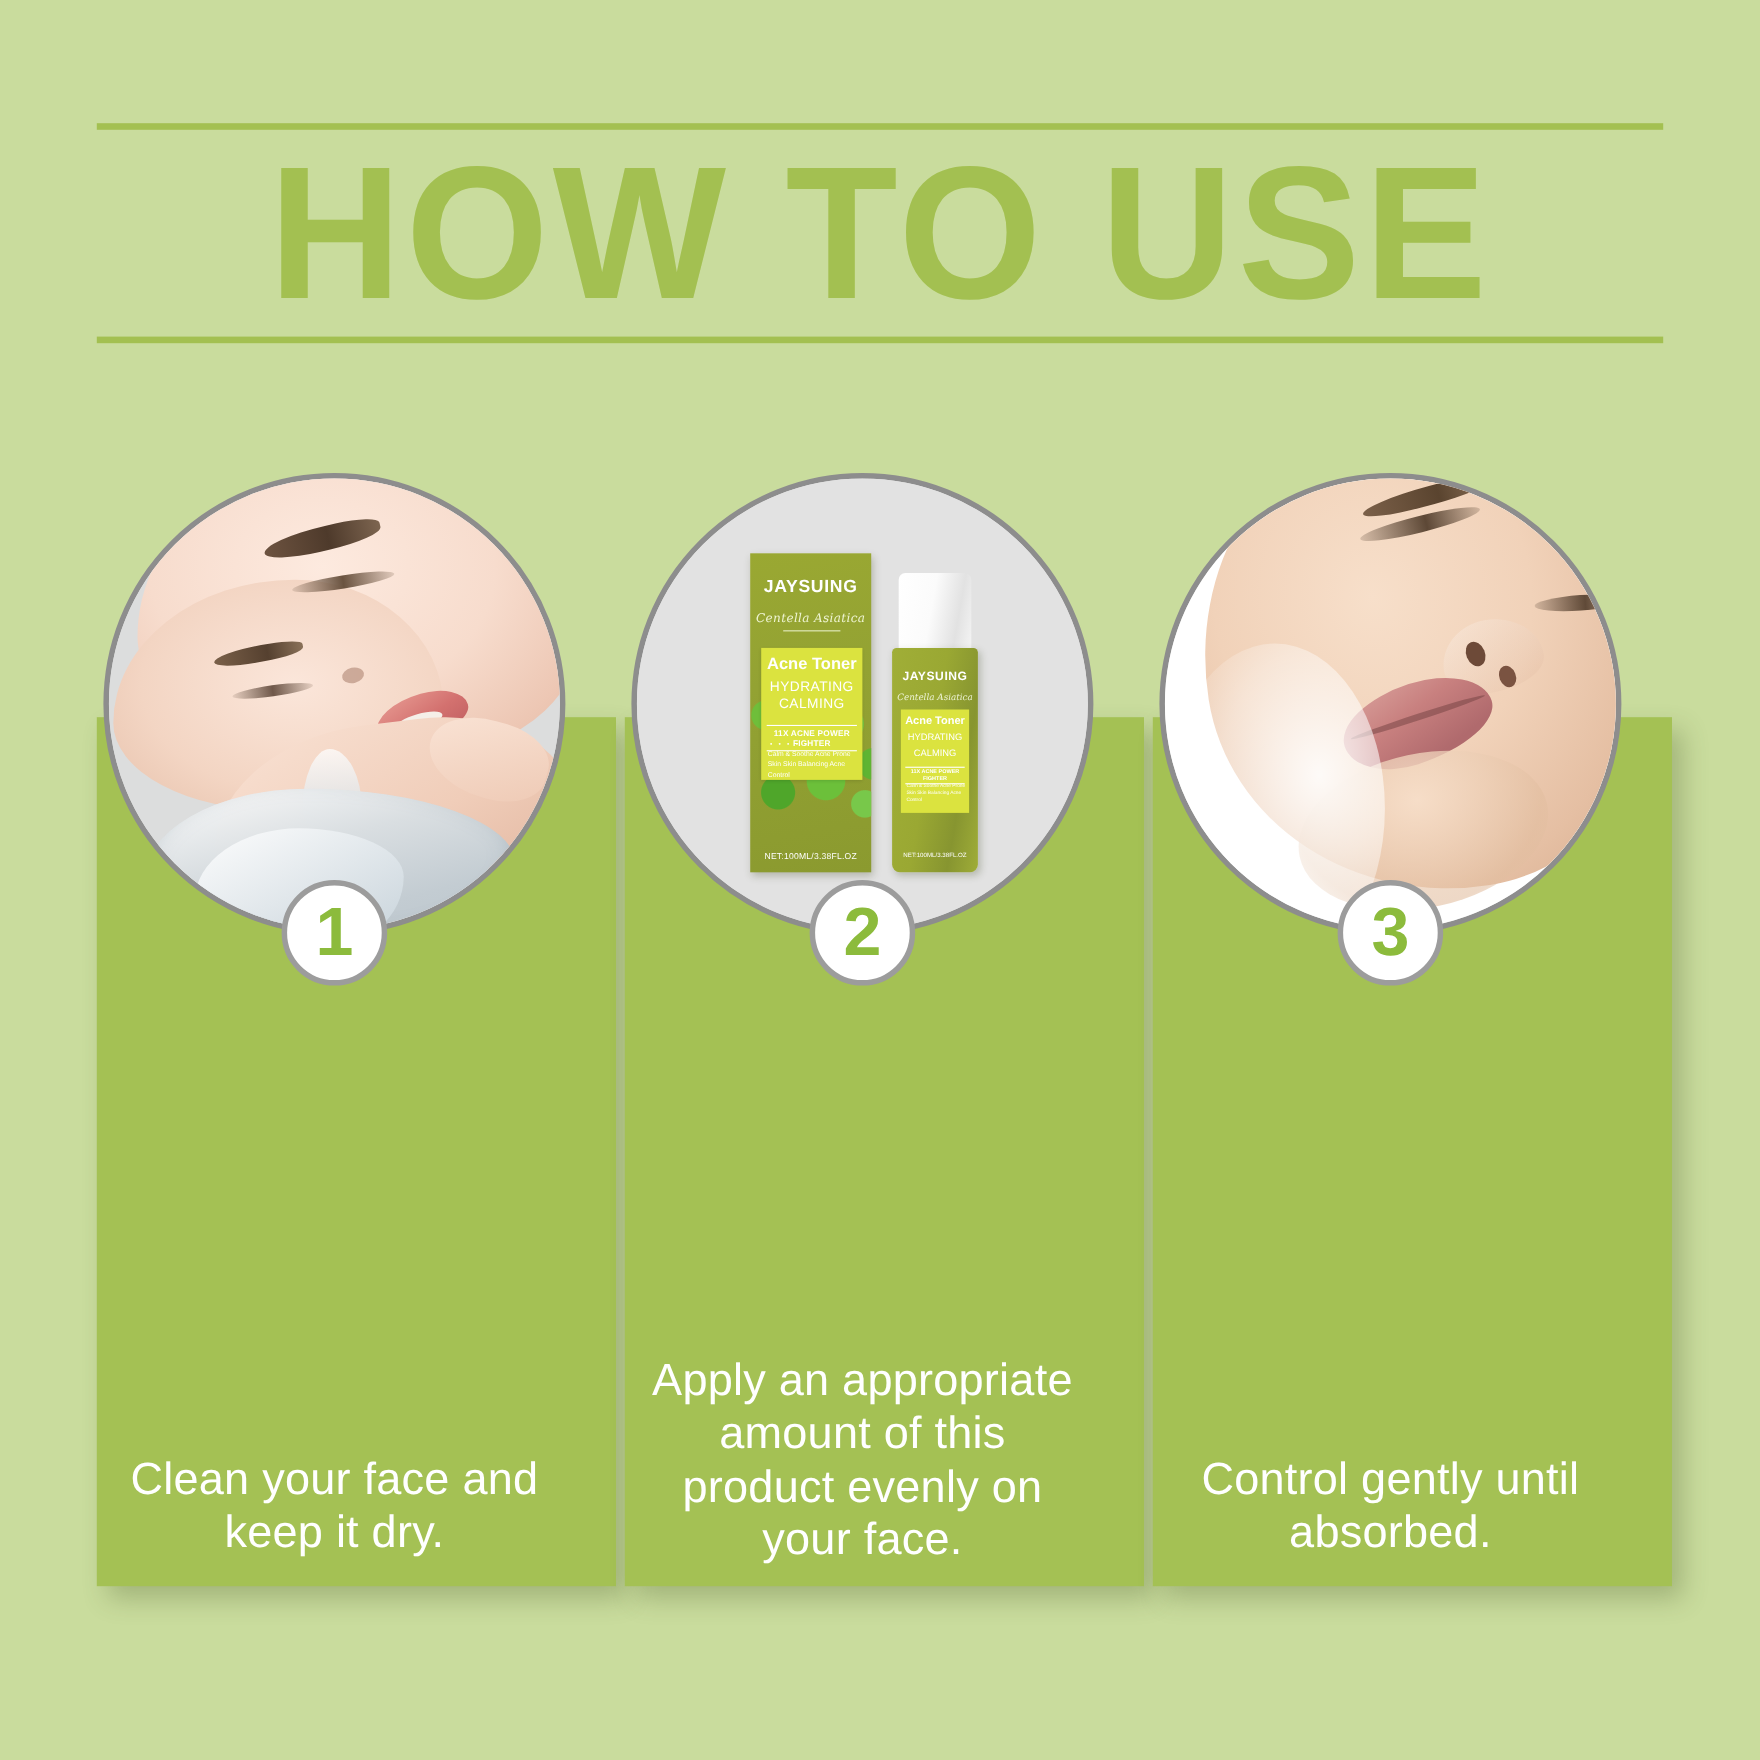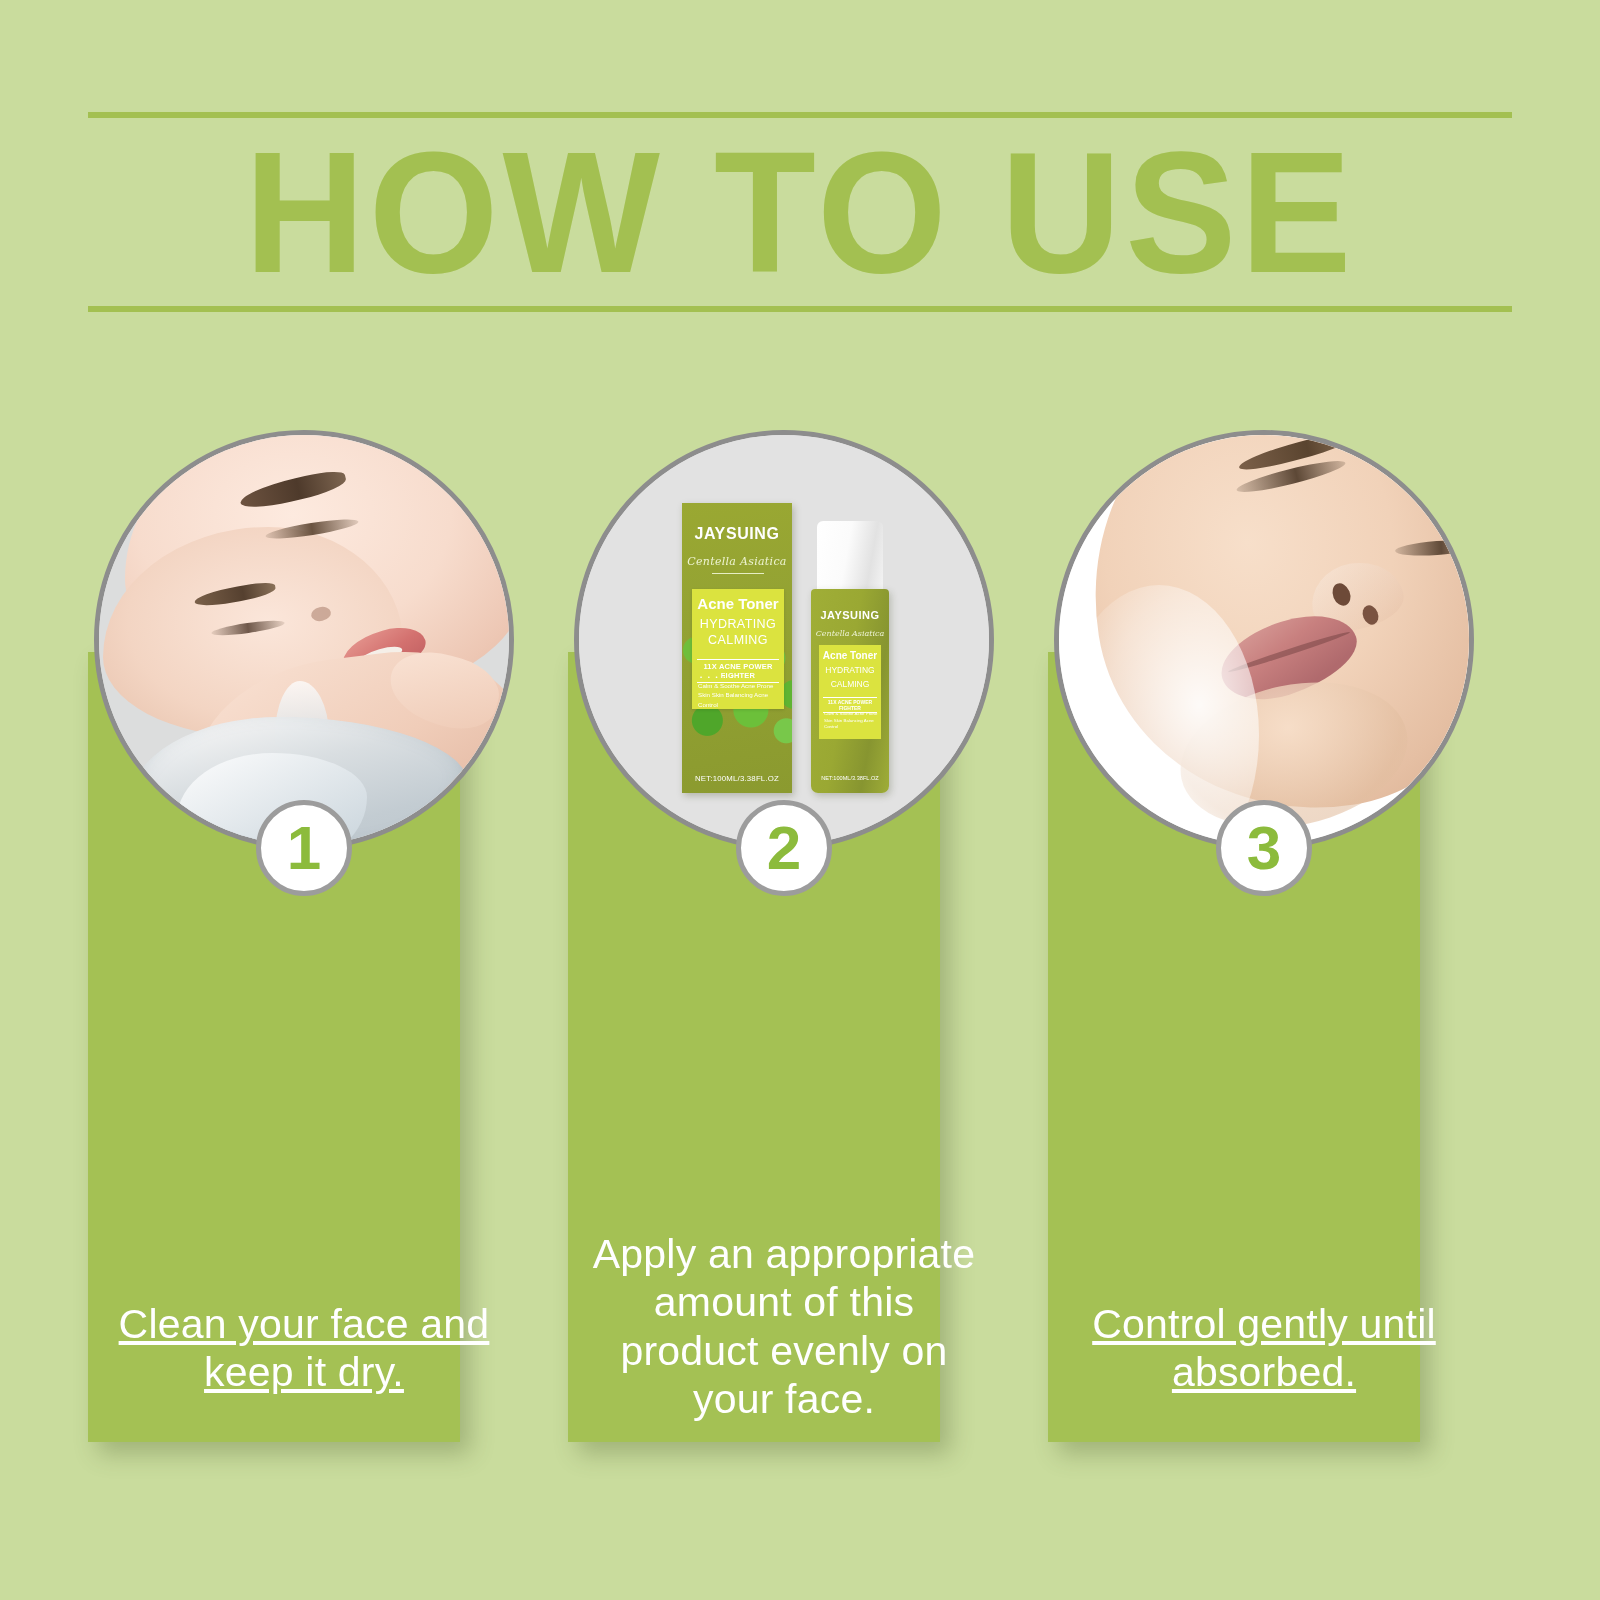--- a/index.html
+++ b/index.html
@@ -72,38 +72,38 @@
     height: 1012px;
   }
   .step-1 { left: 88px; }
   .step-2 { left: 568px; }
   .step-3 { left: 1048px; }
 
   .panel {
     position: absolute;
     left: 0;
     top: 222px;
-    width: 372px;
+    width: 472px;
     height: 790px;
     background: #a4c154;
     box-shadow: 10px 12px 22px rgba(70, 85, 40, 0.30);
   }
 
   .caption {
     position: absolute;
     left: 14px;
     width: 404px;
     color: #ffffff;
     font-size: 41px;
     line-height: 1.18;
     text-align: center;
     font-weight: 300;
     letter-spacing: 0.2px;
   }
-  .caption-2lines { top: 648px; text-decoration: underline; }
+  .caption-2lines { top: 668px; }
   .caption-5lines { top: 578px; }
 
   
   .photo {
     position: absolute;
     left: 6px;
     top: 0;
     width: 420px;
     height: 420px;
     border-radius: 50%;

